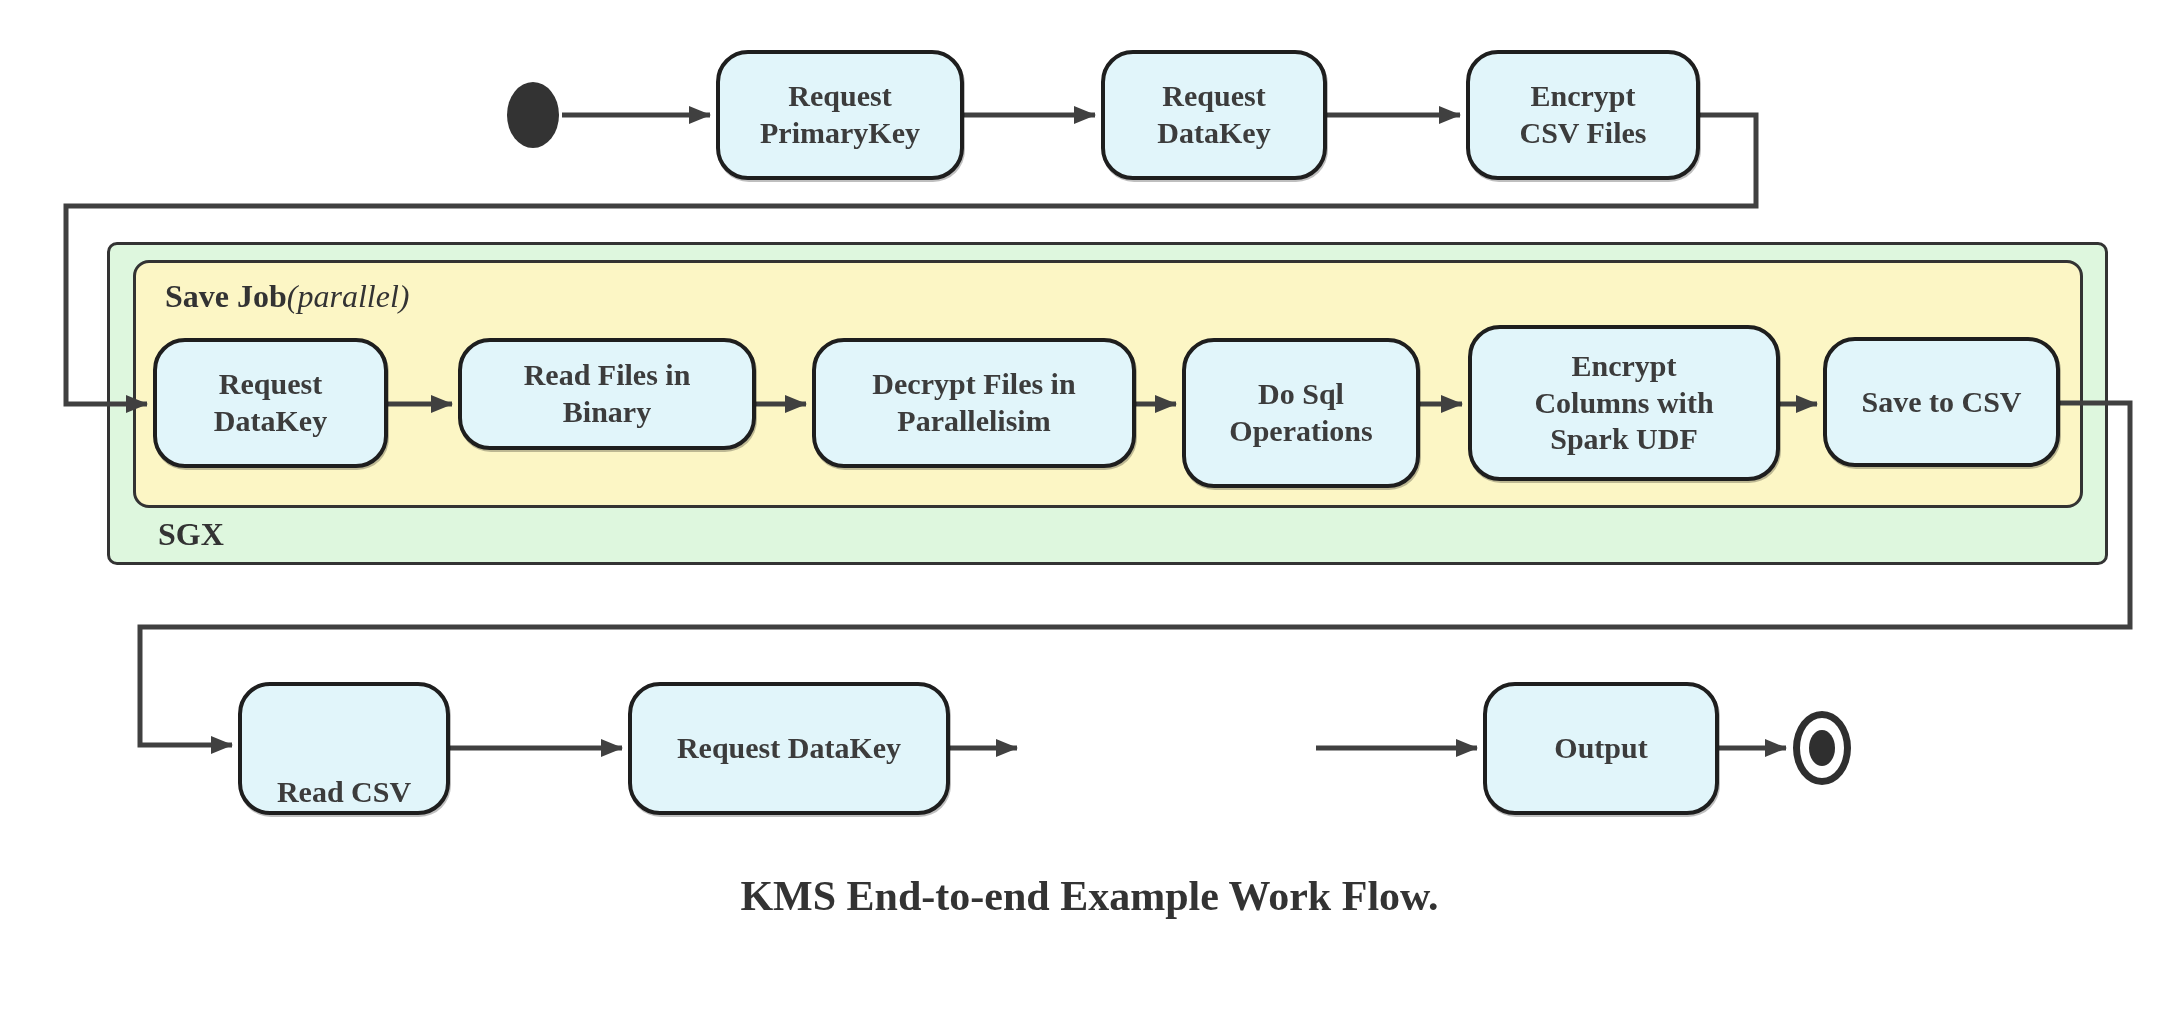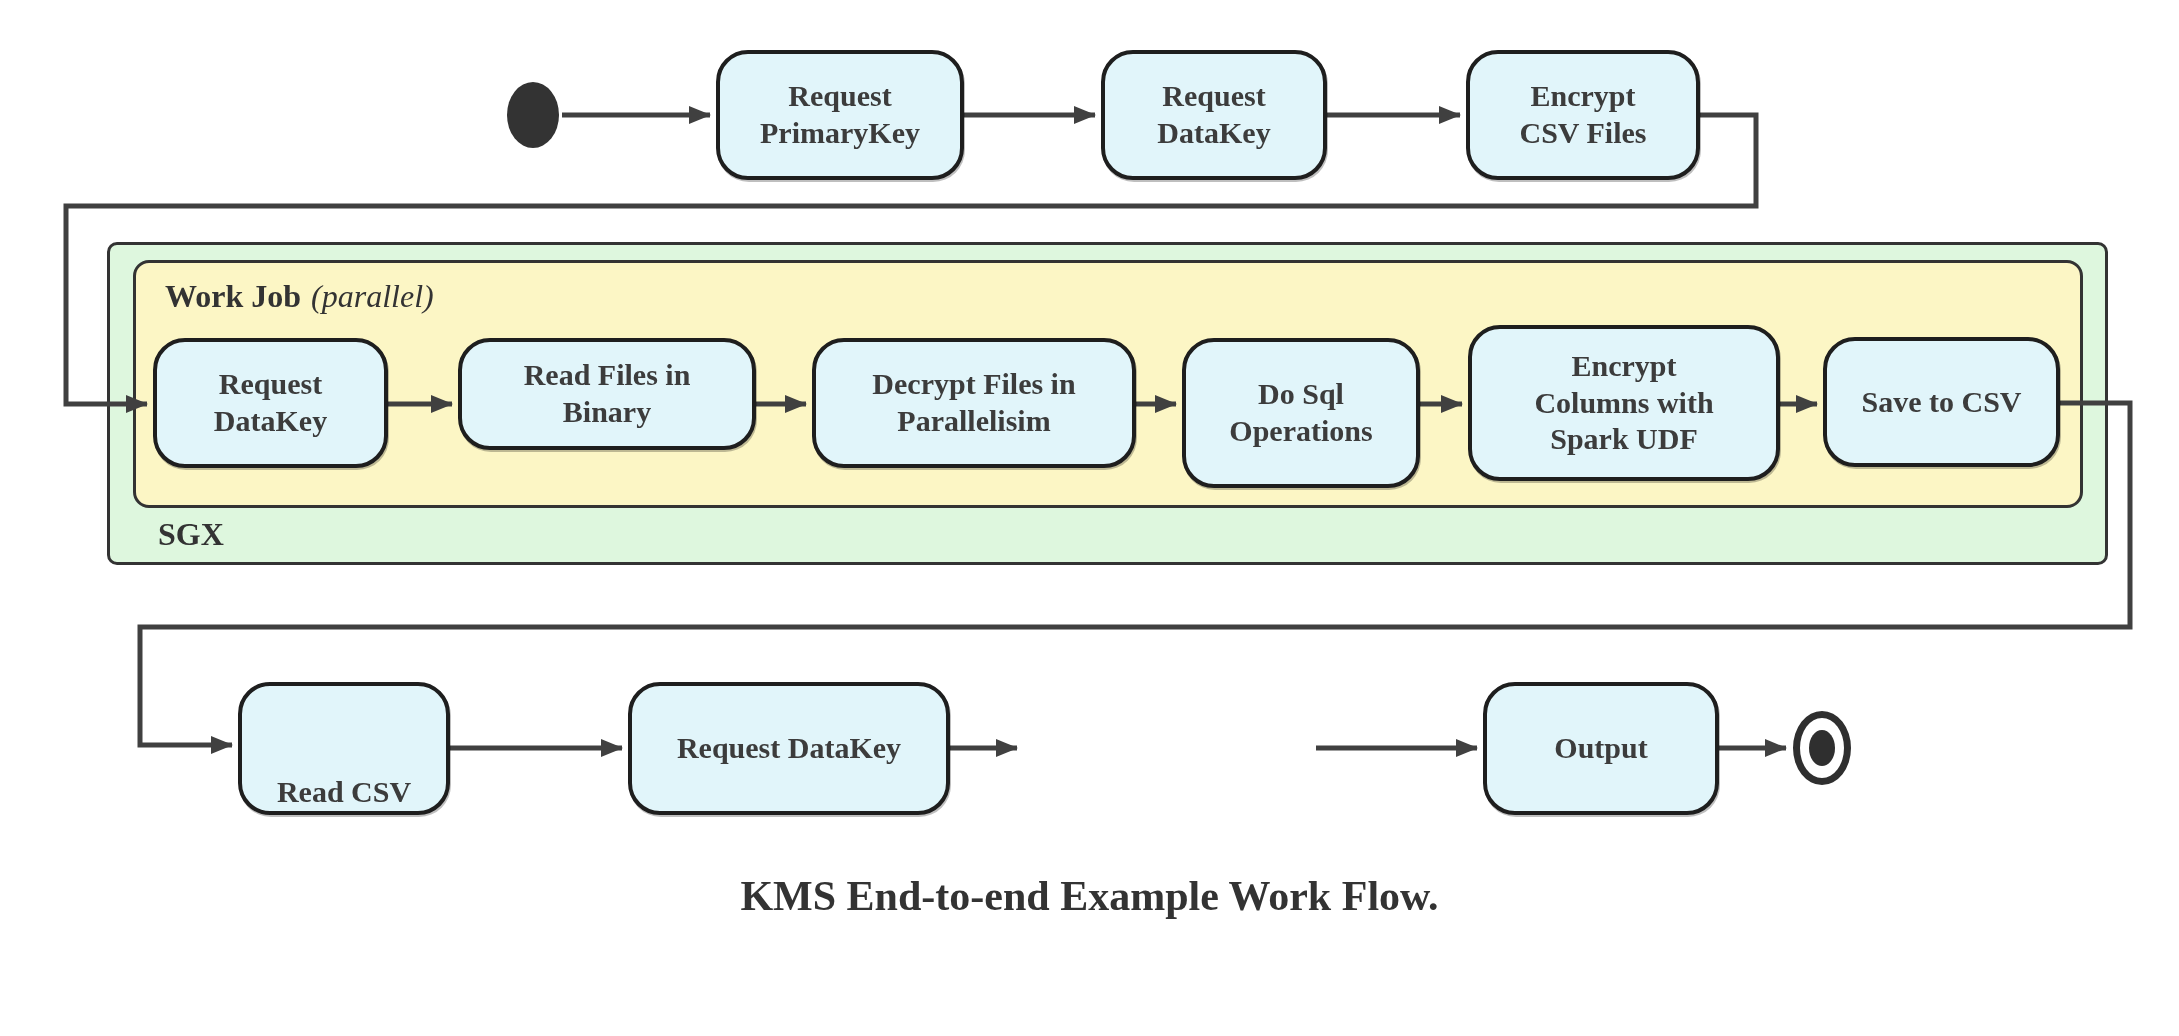--- a/index.html
+++ b/index.html
@@ -11,21 +11,21 @@
     position:relative;width:2179px;height:1036px;background:#ffffff;overflow:hidden;
     font-family:"Liberation Serif","DejaVu Serif",serif;color:var(--text);
   }
   .edges{position:absolute;left:0;top:0;z-index:3;}
   .group{position:absolute;box-sizing:border-box;border:3px solid var(--group-border);}
   .group.sgx{background:var(--sgx-fill);border-radius:10px;z-index:1;}
   .group.spark{background:var(--spark-fill);border-radius:16px;z-index:2;}
   .group-label{
     position:absolute;font-weight:700;font-size:32px;color:#333;white-space:nowrap;
   }
-  .group-label .it{font-weight:400;font-style:italic;margin-left:10px;}
+  .group-label .it{font-weight:400;font-style:italic;}
   .box{
     position:absolute;box-sizing:border-box;z-index:4;
     background:var(--node-fill);border:4px solid var(--node-border);border-radius:32px;
     display:flex;align-items:center;justify-content:center;text-align:center;
     font-weight:700;font-size:30px;line-height:1.22;color:var(--text);
     box-shadow:1px 2px 0 rgba(0,0,0,0.25);
   }
   .box span{white-space:pre-line;}
   .start-dot{
     position:absolute;z-index:4;background:#333;border-radius:50%;
@@ -42,21 +42,21 @@
 </style>
 </head>
 <body>
 
 <div class="canvas">
 
   <div class="group sgx" style="left:107px;top:242px;width:2001px;height:323px;"></div>
   <div class="group spark" style="left:133px;top:260px;width:1950px;height:248px;"></div>
 
   <div class="group-label" style="left:165px;top:278px;z-index:4;">
-    <span>Work Job</span><span class="it">(parallel)</span>
+    <span>Save Job</span><span class="it">(parallel)</span>
   </div>
   <div class="group-label" style="left:158px;top:516px;z-index:4;">SGX</div>
 
   <svg class="edges" width="2179" height="1036" viewBox="0 0 2179 1036">
     <defs>
       <marker id="arrowhead" markerUnits="userSpaceOnUse" markerWidth="24" markerHeight="20" refX="22" refY="10" orient="auto">
         <path d="M1,1 L23,10 L1,19 Z" fill="#404040"></path>
       </marker>
     </defs>
     <g fill="none" stroke="#404040" stroke-width="5">

